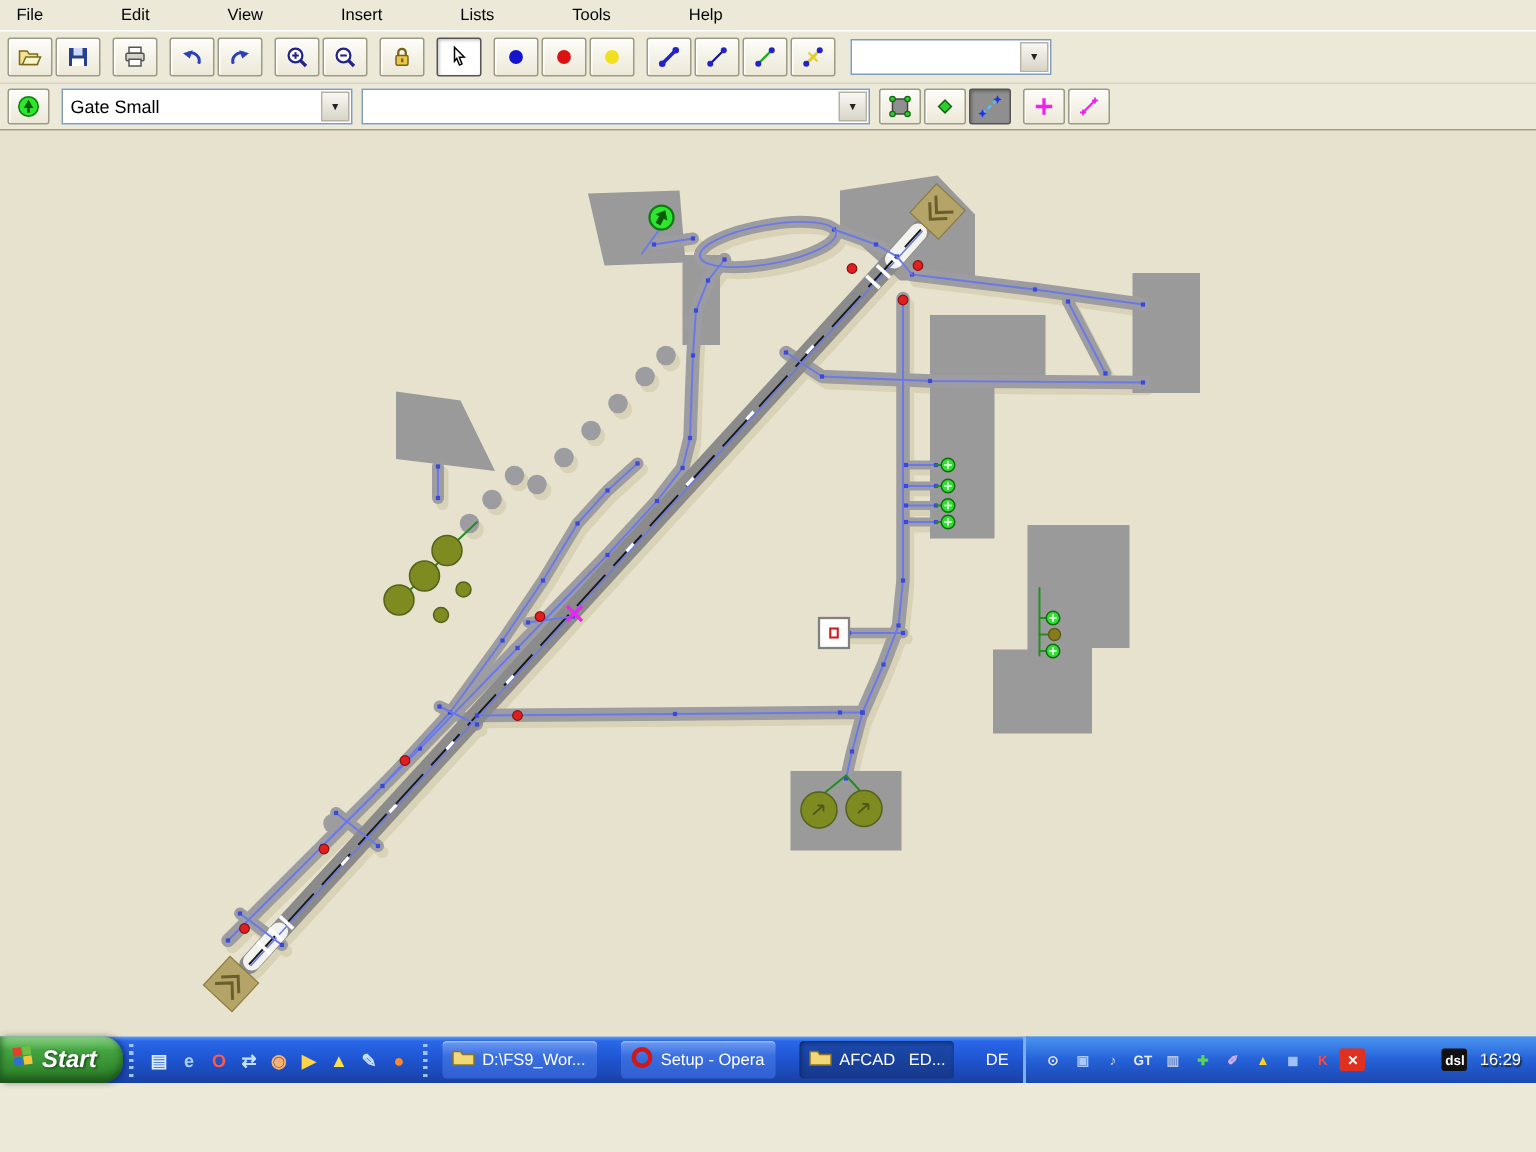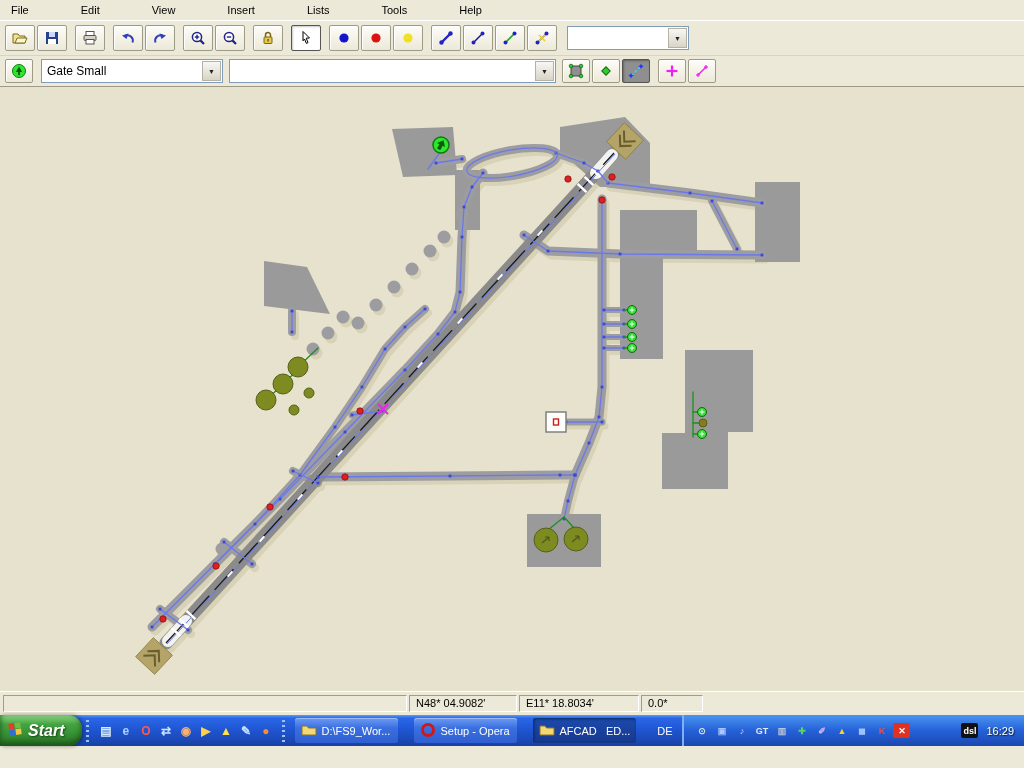--- a/index.html
+++ b/index.html
@@ -29,21 +29,21 @@
   .tb2{height:30px;border-top:1px solid #d8d4c0;}
   .tbtn{width:30px;height:26px;display:flex;align-items:center;justify-content:center;
     background:linear-gradient(180deg,#fdfcf8,#ece9d8);border:1px solid #9d9b85;
     border-radius:2px;box-shadow:inset 1px 1px 0 #fff;margin-right:2px;padding:0;}
   .tb2 .tbtn{height:24px;width:28px;}
   .tbtn.pressed{background:#fff;border:1px solid #555;box-shadow:inset 1px 1px 2px #c8c8c8;}
   .tbtn.pressed-dark{background:#8f8f8f;border:1px solid #555;box-shadow:inset 1px 1px 2px #666;}
   .tbtn svg{display:block;}
   .tbgap{width:6px;flex:0 0 auto;}
   .combo{height:22px;background:#fff;border:1px solid #7f9db9;display:flex;
-    align-items:center;font-size:12px;color:#000;padding:0 20px 0 5px;position:relative;
+    align-items:center;font-size:12px;color:#000;padding:0 32px 0 5px;position:relative;
     margin-right:6px;white-space:pre;}
   .combo .arrowbox{position:absolute;right:1px;top:1px;bottom:1px;width:17px;
     background:linear-gradient(180deg,#f8f7f4,#d8d4c6);border:1px solid #b5b2a3;
     display:flex;align-items:center;justify-content:center;font-size:7px;color:#222;}
   
   .canvas{height:604px;overflow:hidden;border-top:1px solid #9d9b85;}
   .canvas svg{display:block;}
   
   .statusbar{height:23px;background:#ece9d8;display:flex;align-items:center;
     padding:0 3px;gap:2px;font-size:11px;color:#000;border-top:1px solid #fff;}
@@ -560,26 +560,20 @@
           <line x1="378" y1="317" x2="388" y2="327"></line>
           <line x1="378" y1="327" x2="388" y2="317"></line>
         </g>
         <rect x="546" y="325" width="20" height="20" fill="#fdfdfb" stroke="#808080" stroke-width="1.5"></rect>
         <rect x="553.5" y="332" width="5" height="6" fill="none" stroke="#cc2020" stroke-width="1.4"></rect>
         <circle cx="441" cy="58" r="8" fill="#2ee62e" stroke="#0f7a0f" stroke-width="1.5"></circle>
         <path d="M-1.8 5 L-1.8 0 L-4.5 0 L0 -5.5 L4.5 0 L1.8 0 L1.8 5 Z" transform="translate(441,58) rotate(28)" fill="#0a5c0a"></path>
       </svg>
     </div>
 
-  <div class="statusbar" id="statusbar">
-      <div class="spanel" style="width: 404px;"></div>
-      <div class="spanel" style="width: 108px;">N48* 04.9082'</div>
-      <div class="spanel" style="width: 120px;">E11* 18.8034'</div>
-      <div class="spanel" style="width: 62px;">0.0*</div>
-    </div>
 
   <div class="taskbar">
     <button class="startbtn">
       <span id="winflag"><svg viewBox="0 0 16 16" width="16" height="16">
             <g transform="rotate(-8 8 8)">
               <rect x="2" y="2" width="5.6" height="5.6" fill="#e33e2b"></rect>
               <rect x="8.4" y="2" width="5.6" height="5.6" fill="#6fbe44"></rect>
               <rect x="2" y="8.4" width="5.6" height="5.6" fill="#2f6fd6"></rect>
               <rect x="8.4" y="8.4" width="5.6" height="5.6" fill="#f4c63f"></rect>
             </g>

